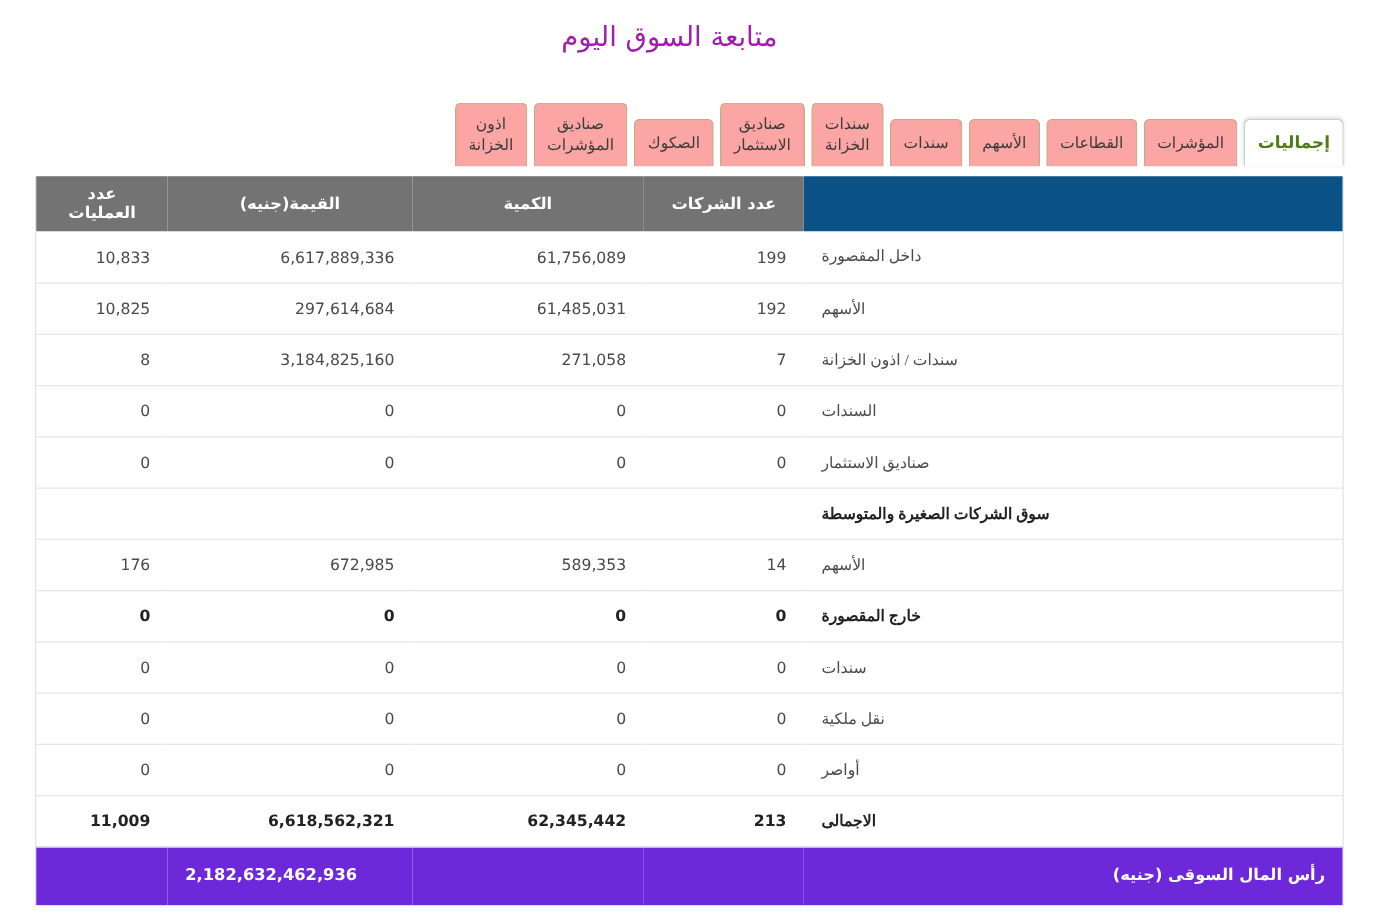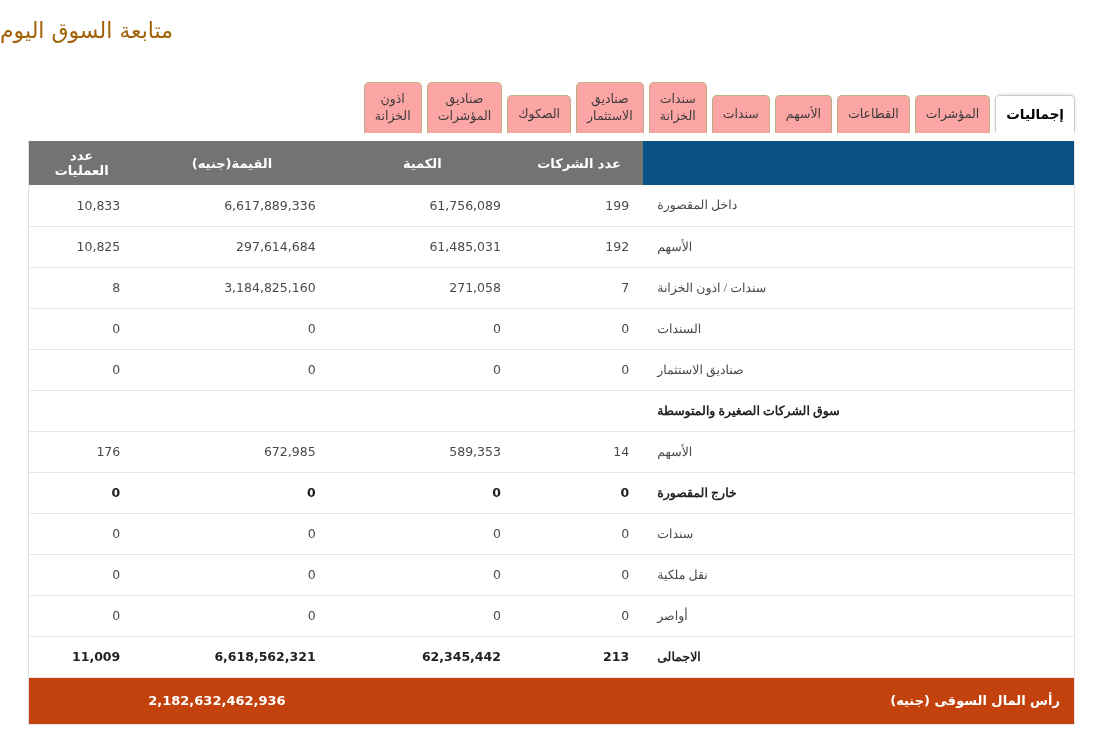--- a/index.html
+++ b/index.html
@@ -10,23 +10,23 @@
   }
   .page {
     width: 1103px;
     height: 734px;
     position: relative;
     background: #ffffff;
     box-sizing: border-box;
     overflow: hidden;
   }
   .page-title {
-    text-align: left;
+    text-align: center;
     font-size: 22px;
-    color: #a16207;
+    color: #a21caf;
     font-weight: normal;
     margin: 0;
     padding: 18px 32px 0 0;
     letter-spacing: 0px;
   }
 
   
   .tabs {
     display: flex;
     flex-direction: row;
@@ -50,21 +50,21 @@
     align-items: center;
     justify-content: center;
     box-sizing: border-box;
     white-space: pre-line;
     cursor: pointer;
     border: 1px solid #bdb083;
     border-bottom: none;
   }
   .tab.active {
     background: #ffffff;
-    color: #000000;
+    color: #4d7c0f;
     font-weight: bold;
     border: 1px solid #cccccc;
     border-bottom: 1px solid #ffffff;
     box-shadow: 0 -1px 3px rgba(0,0,0,0.12);
     font-size: 13.5px;
   }
 
   
   .table-wrap {
     margin: 8px 28px 0 28px;
@@ -107,21 +107,21 @@
     direction: ltr;
   }
   tbody tr.bold td { font-weight: bold; color: #222222; }
   .col-label { width: 430px; }
   .col-comp  { width: 128px; }
   .col-qty   { width: 185px; }
   .col-val   { width: 195px; }
   .col-ops   { width: 105px; }
 
   tfoot td {
-    background: #c2410c;
+    background: #6d28d9;
     color: #ffffff;
     font-weight: bold;
     font-size: 13px;
     height: 46px;
     padding: 0 14px;
     vertical-align: middle;
   }
   tfoot td.label { text-align: right; }
   tfoot td.num { text-align: left; direction: ltr; }
 </style>

